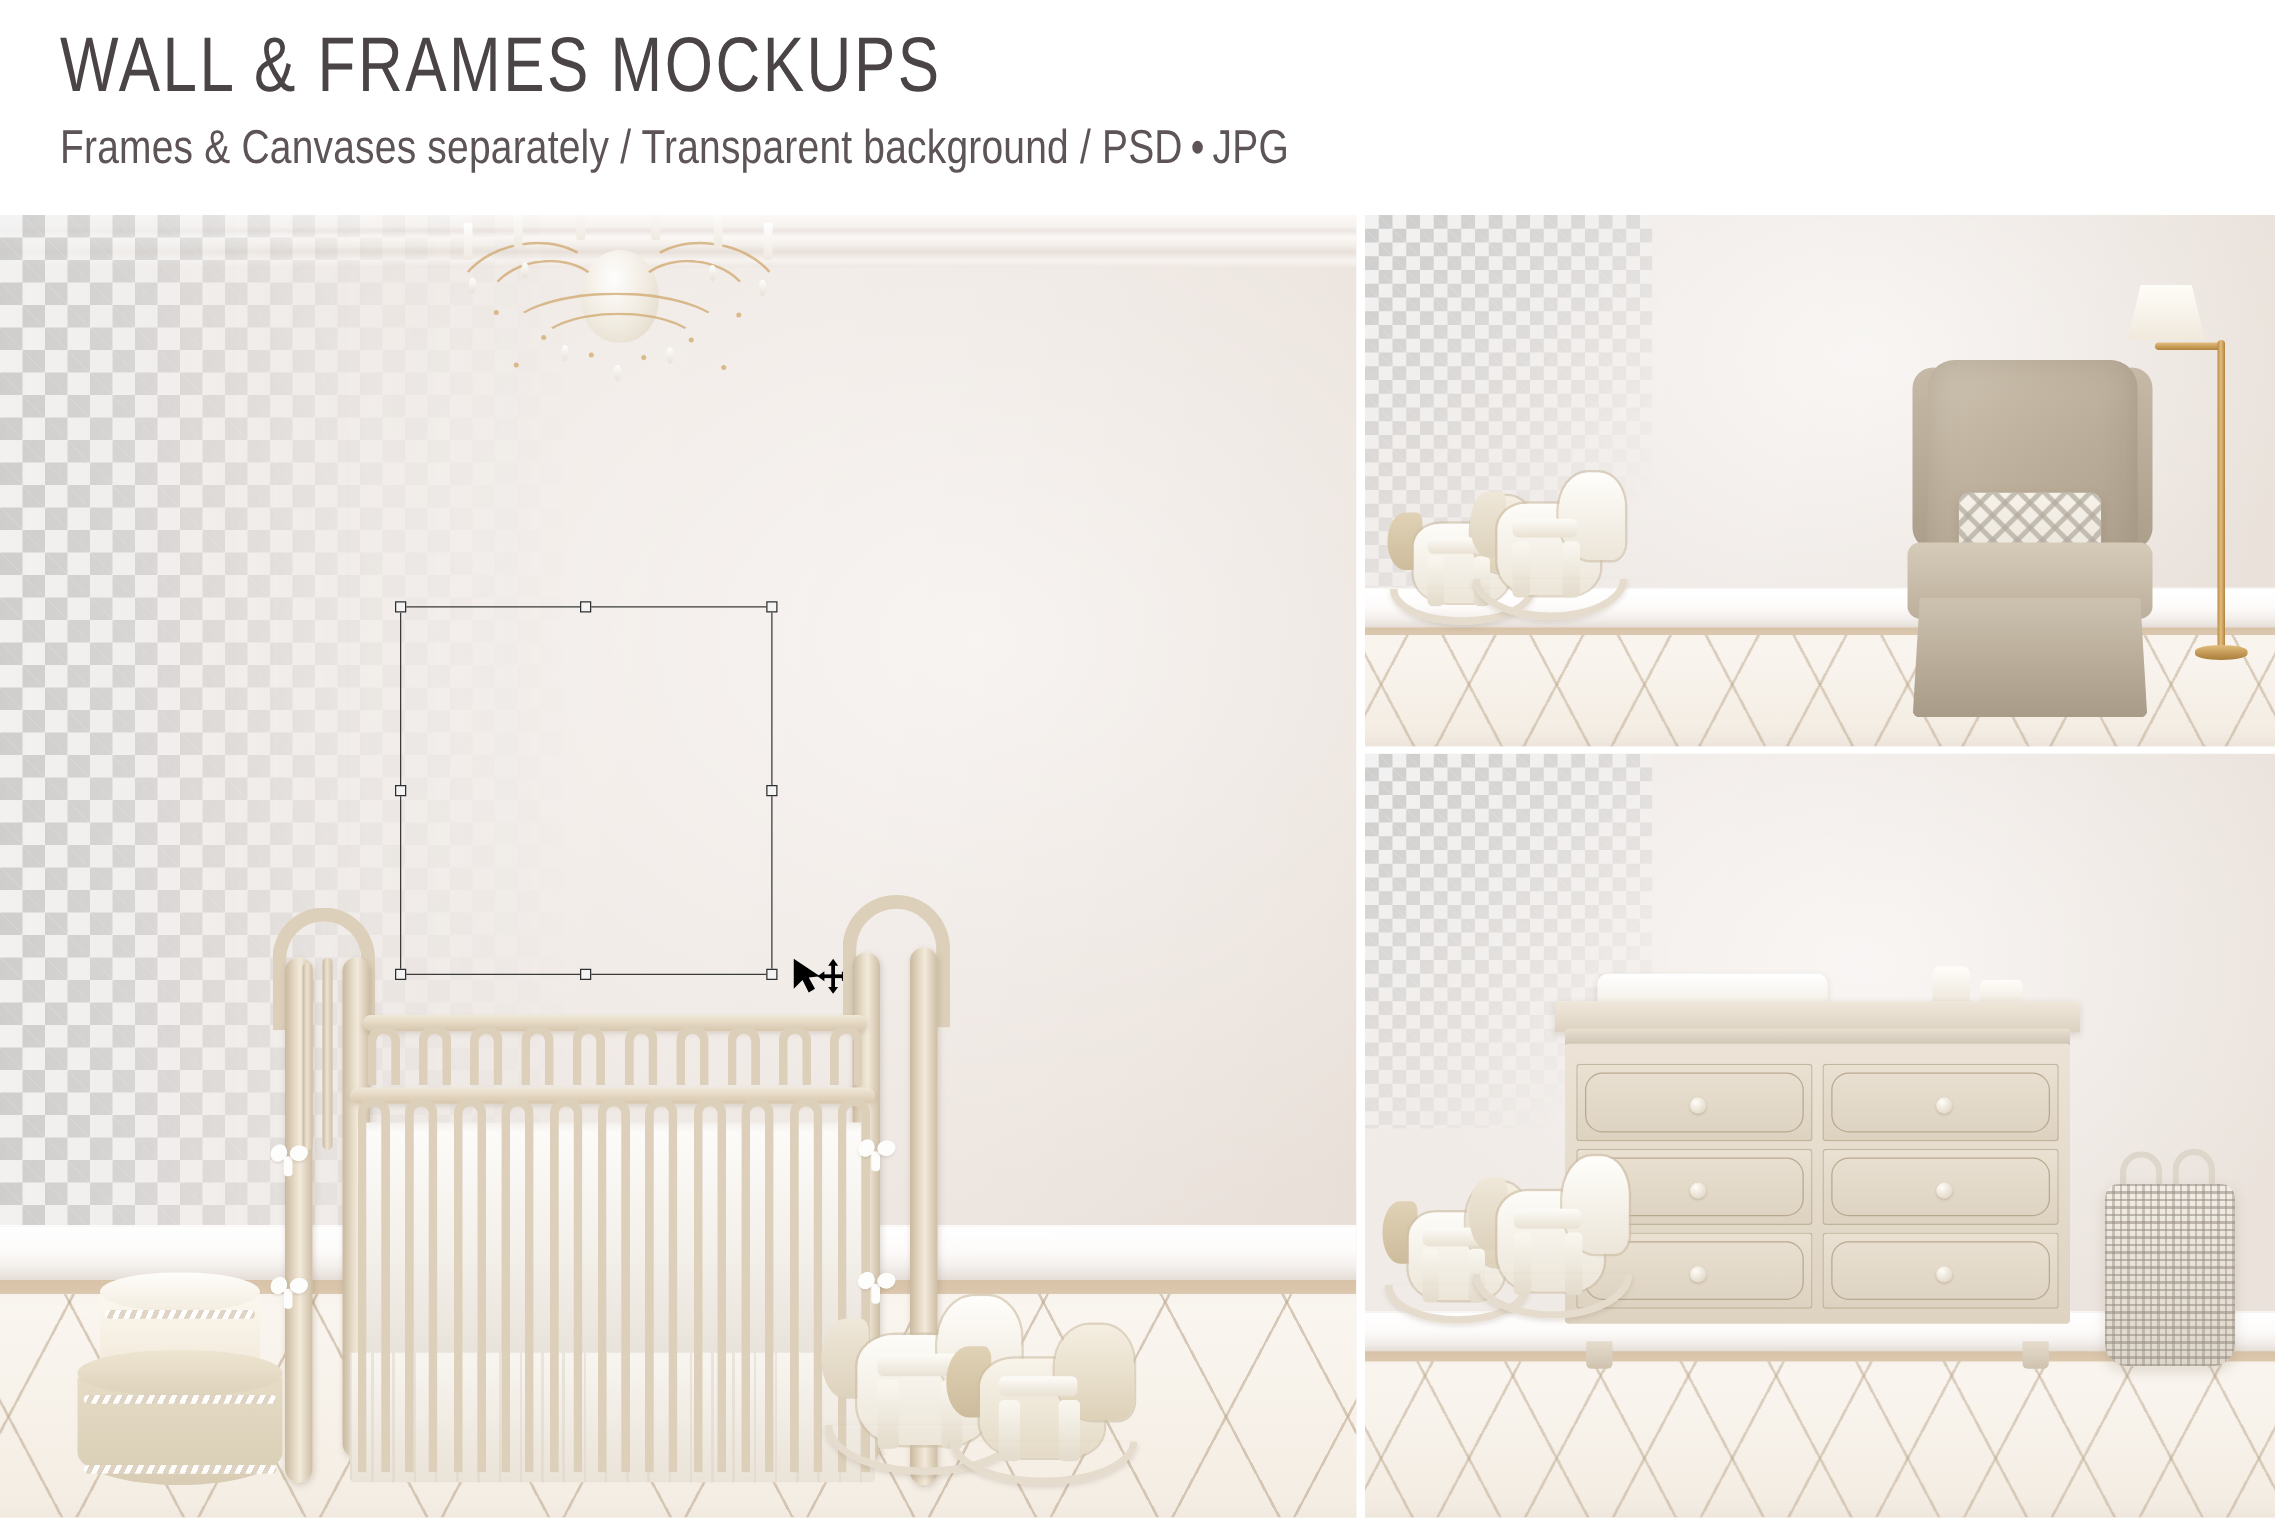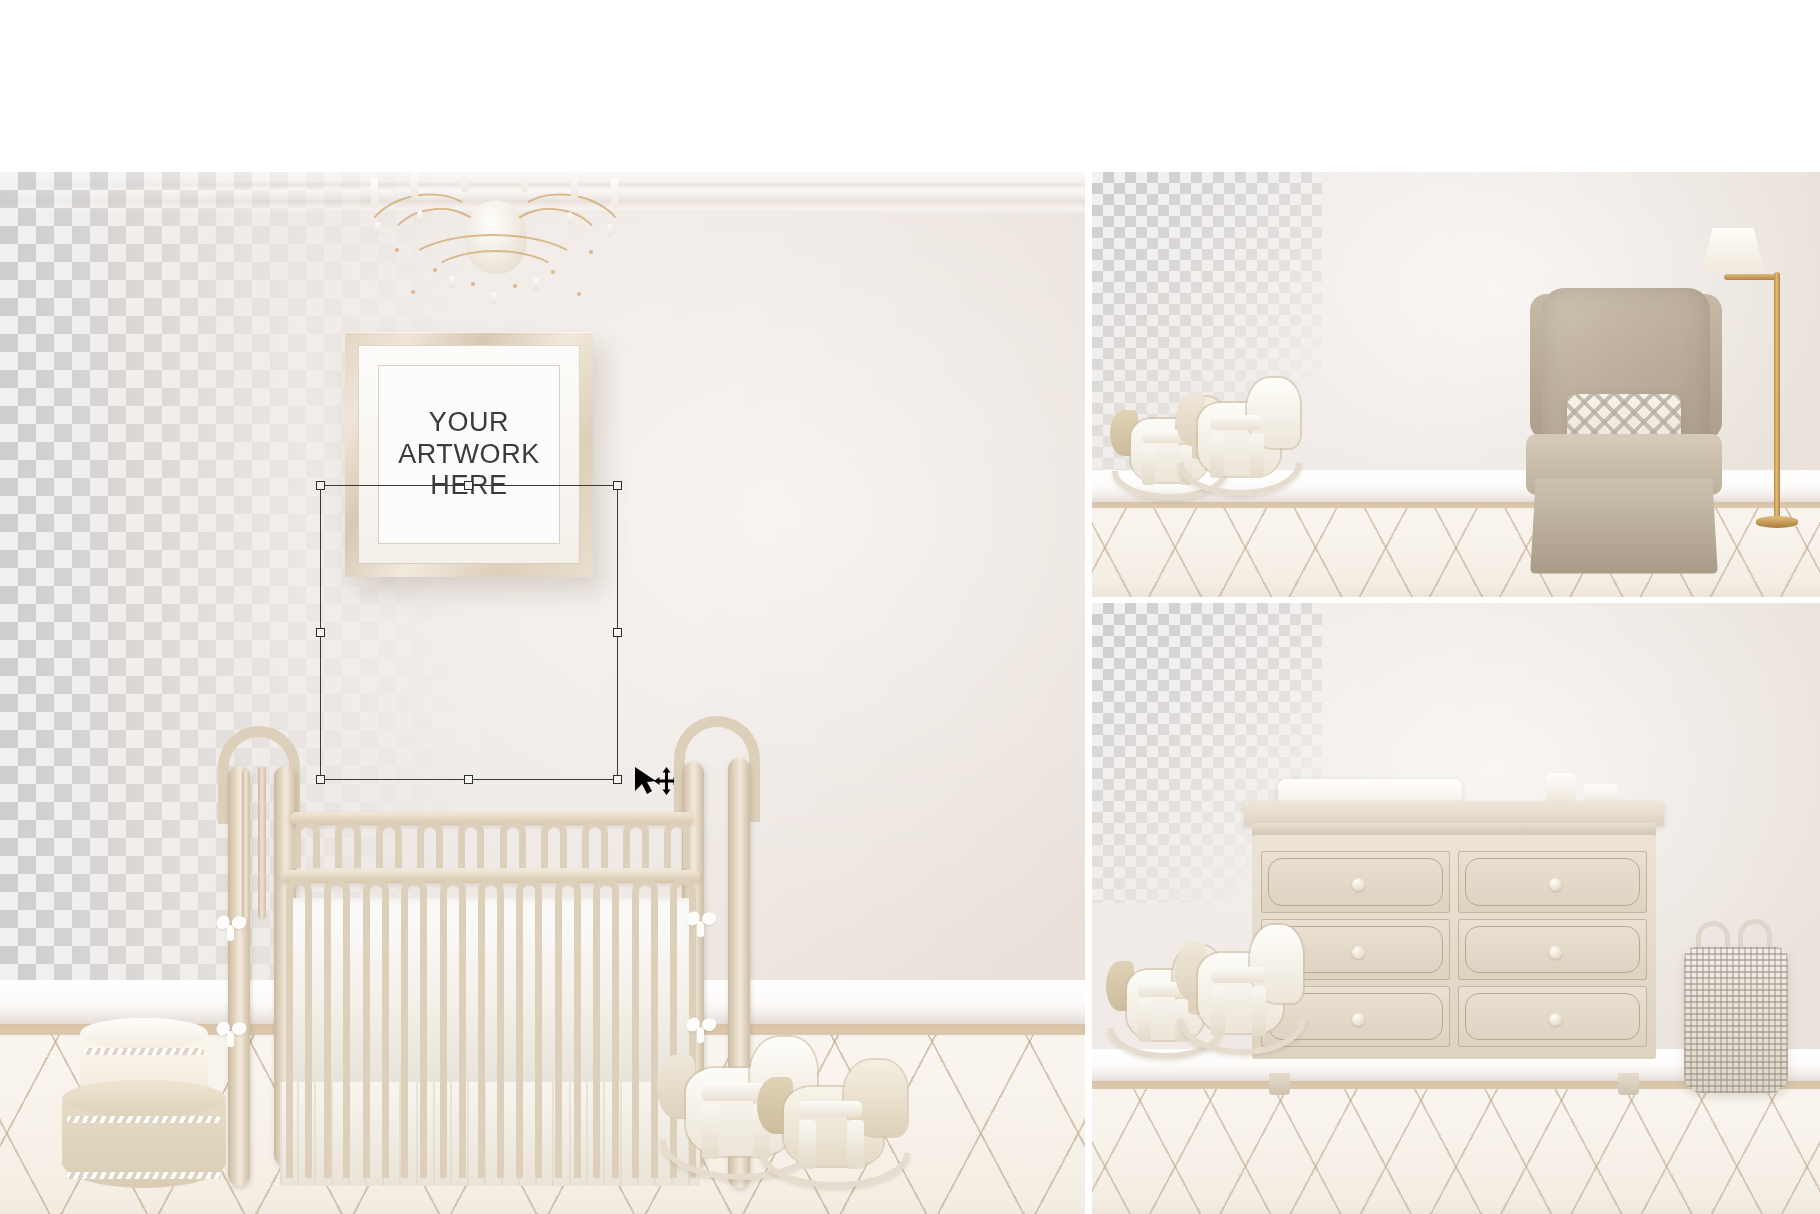--- a/index.html
+++ b/index.html
@@ -250,20 +250,24 @@
       linear-gradient(#f2eee7,#ddd6ca);
     border-radius:12px 12px 18px 18px; box-shadow:0 4px 10px rgba(130,110,85,.2); }
   .basket-handle { position:absolute; width:34%; height:26%;
     border:5px solid #ddd6ca; border-bottom:none; border-radius:30px 30px 0 0; }
 </style>
 </head>
 <body>
 
 <div id="root">
 
+  <div class="header">
+    <div class="title">WALL &amp; FRAMES MOCKUPS</div>
+    <div class="subtitle">Frames &amp; Canvases separately / Transparent background / PSD • JPG</div>
+  </div>
 
   <div class="panel" id="panel-main">
 
     <div class="wall"></div>
     <div class="crown"></div>
     <div class="checker"></div>
     <div class="baseboard"></div>
     <div class="floor">
       <div class="rug"></div>
     </div>
@@ -292,33 +296,20 @@
       <div class="ch-bead" style="left:50px;top:84px"></div>
       <div class="ch-bead" style="left:88px;top:104px"></div>
       <div class="ch-bead" style="left:126px;top:118px"></div>
       <div class="ch-bead" style="left:168px;top:120px"></div>
       <div class="ch-bead" style="left:206px;top:106px"></div>
       <div class="ch-bead" style="left:244px;top:86px"></div>
       <div class="ch-bead" style="left:66px;top:126px"></div>
       <div class="ch-bead" style="left:232px;top:128px"></div>
     </div>
 
-    <div class="frame-wrap">
-      <div class="frame">
-        <div class="frame-inner">
-          <div class="mat">
-            <div class="art">
-              <span class="art-text">YOUR
-ARTWORK
-HERE</span>
-            </div>
-          </div>
-        </div>
-      </div>
-    </div>
 
     <div class="sel">
       <span class="h tl"></span>
       <span class="h tc"></span>
       <span class="h tr"></span>
       <span class="h ml"></span>
       <span class="h mr"></span>
       <span class="h bl"></span>
       <span class="h bc"></span>
       <span class="h br"></span>

